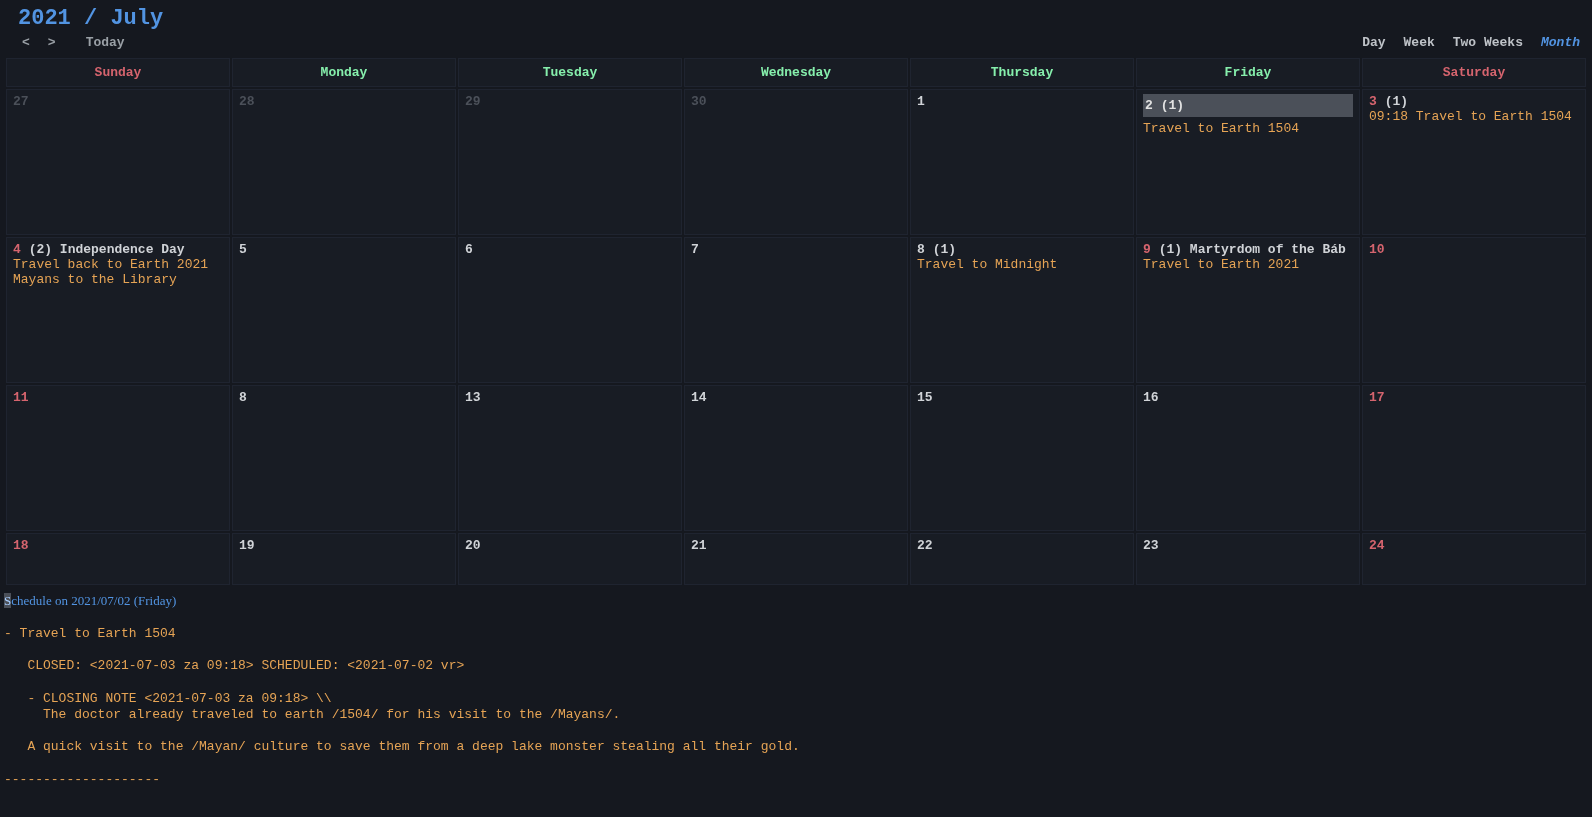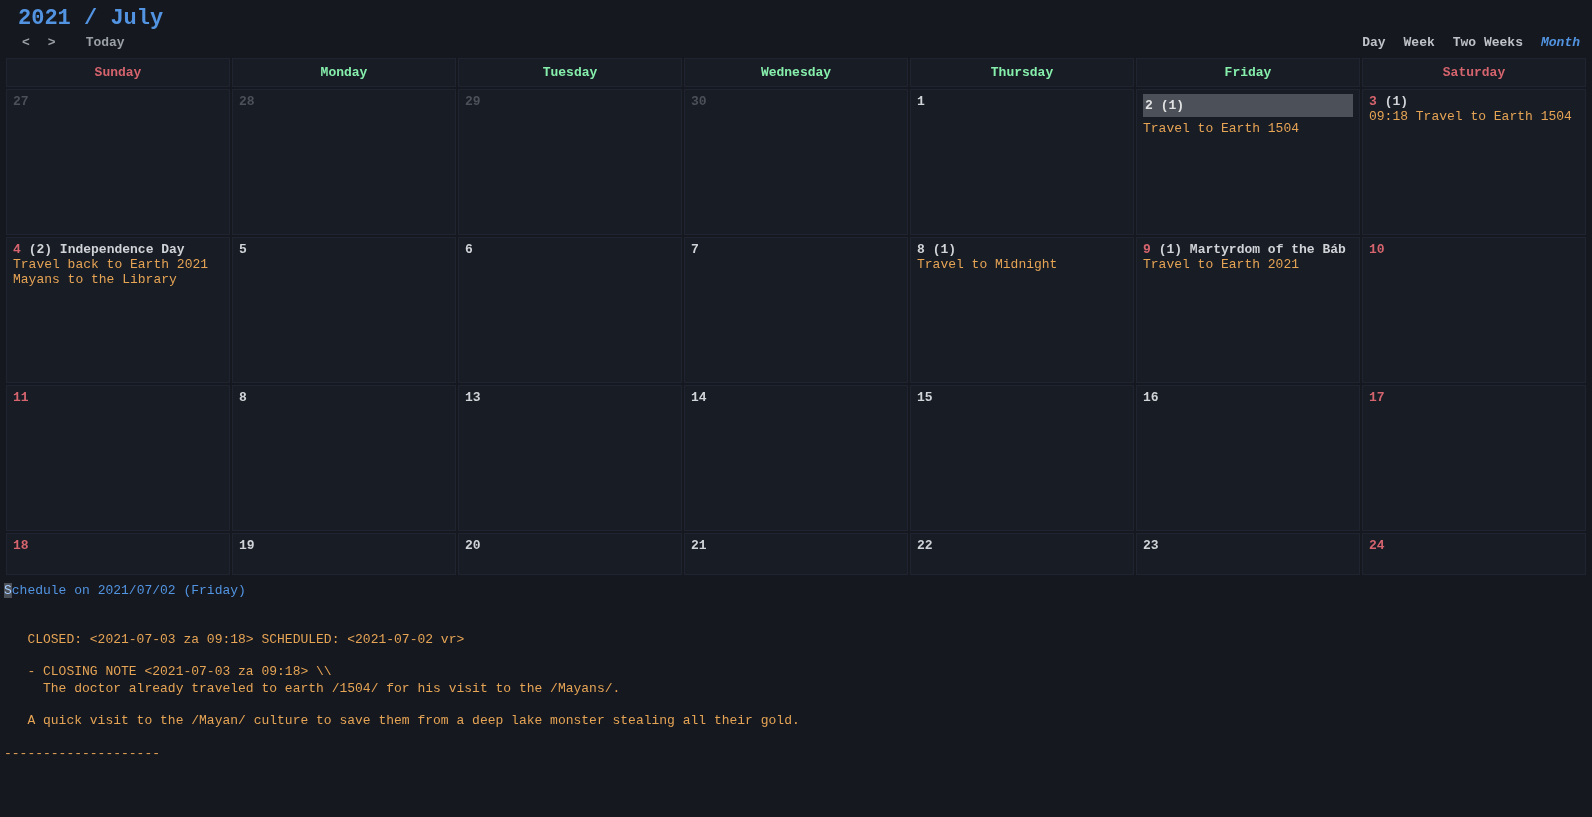--- a/index.html
+++ b/index.html
@@ -48,21 +48,21 @@
   }
   .calendar th.weekend { color: #d5646e; }
   .calendar td {
     background: #181c24;
     border: 1px solid #1f2430;
     vertical-align: top;
     height: 146px;
     padding: 4px 6px;
     overflow: hidden;
   }
-  .calendar tr.short td { height: 42px; }
+  .calendar tr.short td { height: 52px; }
   .day-head { white-space: nowrap; overflow: hidden; }
   .day-num { color: #d0d3d7; font-weight: bold; }
   .day-num.dim { color: #4b5059; }
   .day-num.weekend { color: #d5646e; font-weight: bold; }
   .count { color: #d0d3d7; font-weight: bold; }
   .hol { color: #d0d3d7; font-weight: bold; }
   .day-head.selected {
     background: #4b5059;
     display: inline-block;
     width: 100%;
@@ -70,21 +70,21 @@
   }
   .day-head.selected .day-num,
   .day-head.selected .count { color: #e2e2e2; }
   .event { color: #e6a455; white-space: nowrap; overflow: hidden; text-overflow: clip; }
 
   .detail {
     padding: 6px 4px 4px 4px;
     color: #e6a455;
     line-height: 1.25;
   }
-  .detail-title { color: #5294e2; }
+  .detail-title { color: #5294e2; font-family: Liberation Serif, serif; }
   .detail-title .hl { background: #4b5059; color: #a8ceff; }
   .detail-line { white-space: pre; }
   .dashline { color: #e6a455; }
 </style>
 </head>
 <body>
 
 <div class="header-title">2021 / July</div>
 
 <div class="nav-row">
@@ -211,20 +211,21 @@
       </tr>
     </tbody>
 </table>
 
 <div class="detail" id="detail-pane">
   <div class="detail-title">
     <span class="hl">S</span><span>chedule on 2021/07/02 (Friday)</span>
   </div>
   <div id="detail-lines">
       <div class="detail-line">&nbsp;</div>
+      <div class="detail-line">- Travel to Earth 1504</div>
       <div class="detail-line">&nbsp;</div>
       <div class="detail-line">   CLOSED: &lt;2021-07-03 za 09:18&gt; SCHEDULED: &lt;2021-07-02 vr&gt;</div>
       <div class="detail-line">&nbsp;</div>
       <div class="detail-line">   - CLOSING NOTE &lt;2021-07-03 za 09:18&gt; \\</div>
       <div class="detail-line">     The doctor already traveled to earth /1504/ for his visit to the /Mayans/.</div>
       <div class="detail-line">&nbsp;</div>
       <div class="detail-line">   A quick visit to the /Mayan/ culture to save them from a deep lake monster stealing all their gold.</div>
       <div class="detail-line">&nbsp;</div>
       <div class="detail-line dashline">--------------------</div>
     </div>

